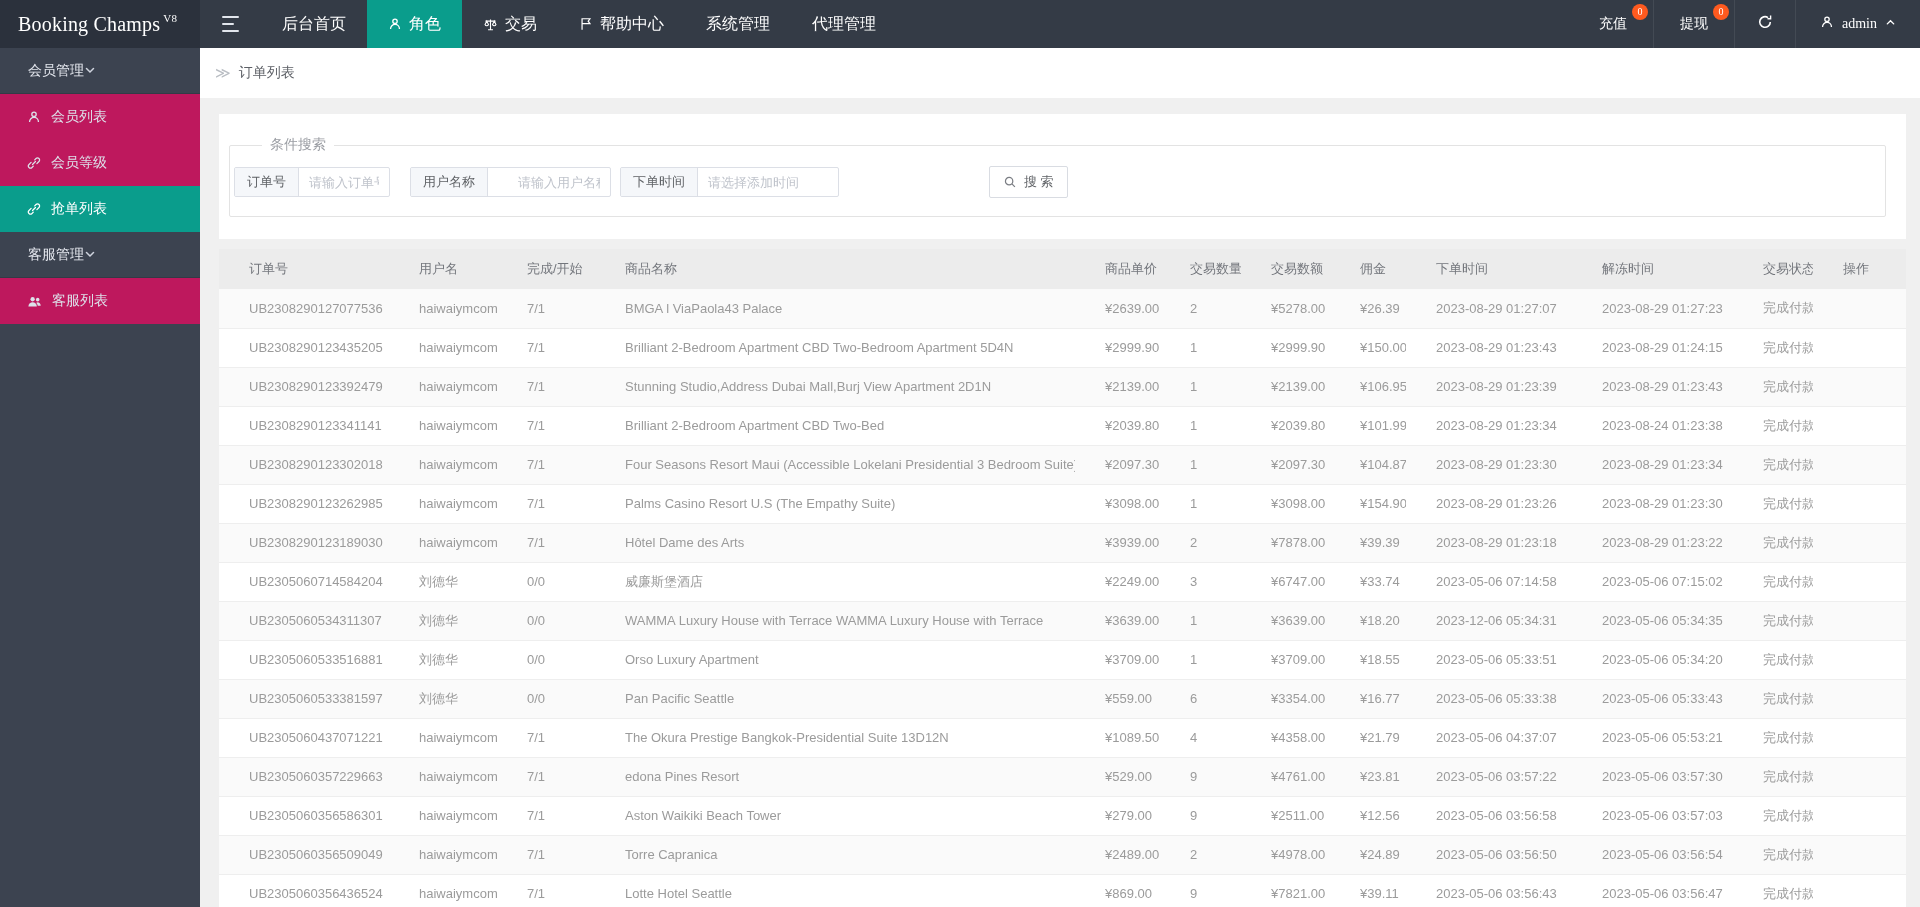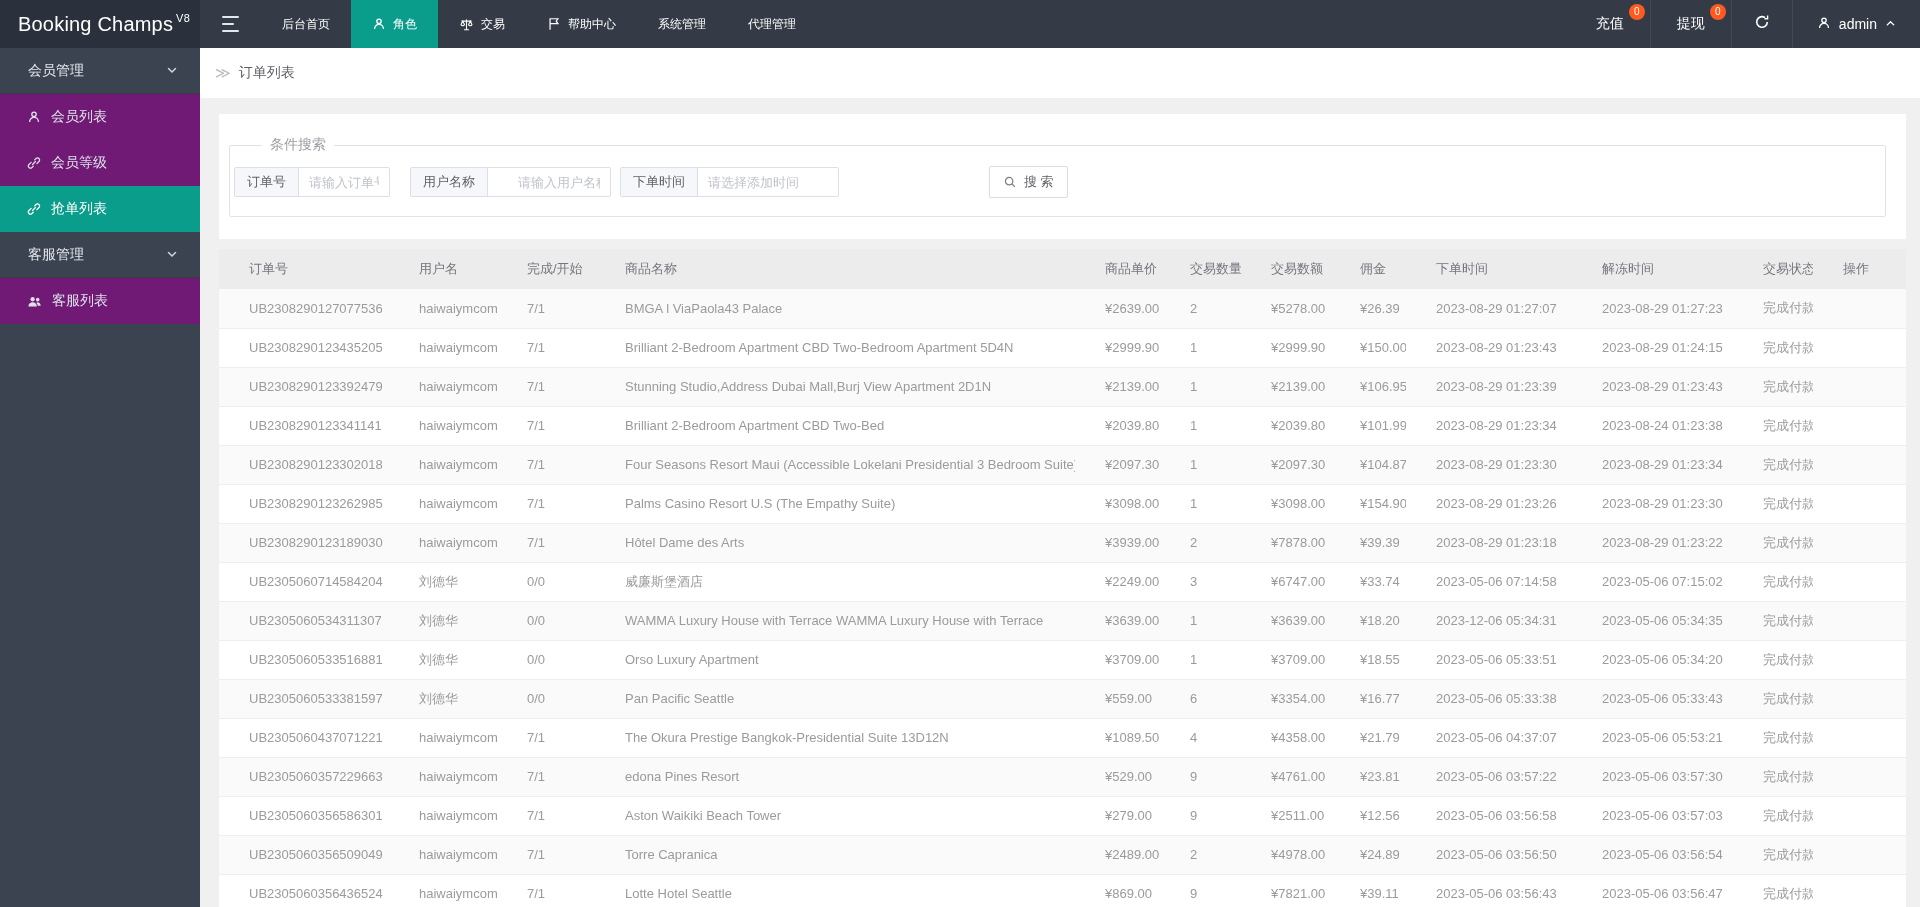--- a/index.html
+++ b/index.html
@@ -5,46 +5,46 @@
   * { box-sizing: border-box; }
   html,body { margin:0; padding:0; }
   body {
     width:1920px; height:907px; overflow:hidden;
     font-family:"Liberation Sans","DejaVu Sans",sans-serif;
     background:#f0f0f0;
     -webkit-font-smoothing:antialiased;
   }
 
   
-  .topnav { height:48px; background:#343b46; display:flex; align-items:stretch; }
+  .topnav { height:48px; background:#343b46; display:flex; align-items:stretch;font-family:Liberation Serif, serif; }
   .logo { width:200px; background:#2b313c; color:#fff; display:flex; align-items:center;
           padding-left:18px; font-size:20px; letter-spacing:.2px; flex-shrink:0; }
   .logo .sup { font-size:11px; margin-left:3px; transform:translateY(-6px); }
   .hamburger { display:flex; flex-direction:column; justify-content:center; padding:0 22px; cursor:pointer; }
   .hamburger i { display:block; width:17px; height:2px; background:#e2e6ed; margin:2.5px 0; border-radius:1px; }
   .hamburger i.short { width:12px; }
-  .nav-item { display:flex; align-items:center; gap:7px; padding:0 21px; color:#fff; font-size:12px; cursor:pointer; }
+  .nav-item { display:flex; align-items:center; gap:7px; padding:0 21px; color:#fff; font-size:16px; cursor:pointer; }
   .nav-item.active { background:#0a9d8c; }
   .nav-item svg { display:block; }
   .nav-spacer { flex:1; }
   .nav-btn { position:relative; display:flex; align-items:center; padding:0 26px; color:#fff; font-size:14px; cursor:pointer; }
   .badge { position:absolute; top:4px; right:5px; background:#ff5a1f; color:#fff; font-size:10px;
            min-width:16px; height:16px; line-height:16px; border-radius:8px; text-align:center; padding:0 2px; }
   .divided { border-left:1px solid rgba(255,255,255,.08); }
   .refresh-btn { display:flex; align-items:center; padding:0 22px; color:#fff; cursor:pointer; }
   .admin-btn { display:flex; align-items:center; gap:8px; padding:0 24px; color:#fff; font-size:14px; cursor:pointer; }
 
   
   .layout { display:flex; height:859px; }
   .sidebar { width:200px; background:#3c4350; flex-shrink:0; }
-  .side-group-header { height:46px; display:flex; align-items:center; justify-content:space-between;
+  .side-group-header { height:46px; display:flex; align-items:center; 
                        padding:0 22px 0 28px; color:#e4e7ee; font-size:14px; cursor:pointer;
                        border-bottom:1px solid rgba(0,0,0,.12); }
   .side-item { height:46px; display:flex; align-items:center; gap:10px; padding-left:27px;
-               background:#701a75; color:#dde1ea; font-size:14px; cursor:pointer; }
+               background:#be185d; color:#dde1ea; font-size:14px; cursor:pointer; }
   .side-item.active { background:#0a9d8c; color:#fff; }
   .side-item svg { display:block; flex-shrink:0; }
 
   .main { flex:1; display:flex; flex-direction:column; overflow:hidden; }
   .breadcrumb-bar { height:50px; background:#fff; display:flex; align-items:center; padding-left:15px; gap:8px; flex-shrink:0; }
   .bc-icon { color:#b9bdc3; font-size:15px; }
   .bc-title { color:#5d6066; font-size:14px; }
   .content { flex:1; background:#f0f0f0; padding:16px 14px 0 19px; overflow:hidden; }
 
   

